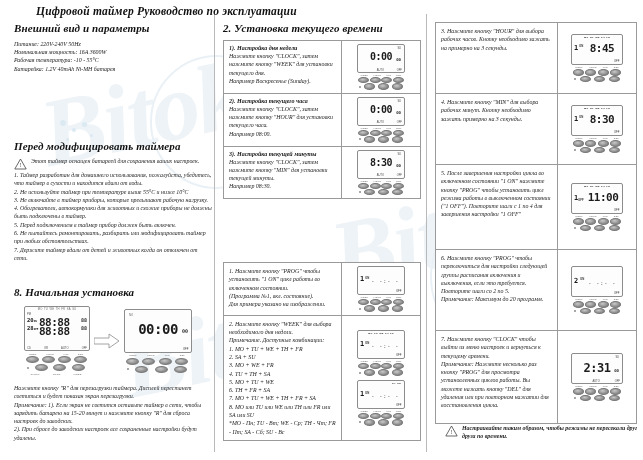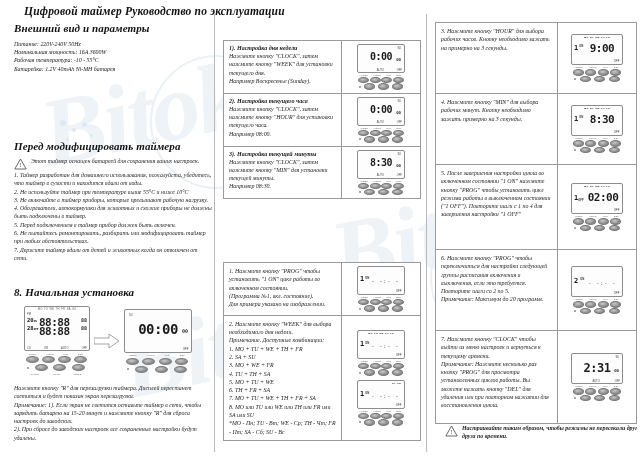--- a/index.html
+++ b/index.html
@@ -34,21 +34,21 @@
 
   
   .col{position:absolute;top:0;bottom:16px;text-decoration:underline;}
   .col1{left:0;width:215px;}
   .col2{left:215px;width:212px;}
   .col3{left:427px;width:216px;}
   .vrule{position:absolute;top:14px;bottom:8px;width:1px;background:#b9b9b9;}
 
   
   .doc-title{
-    position:absolute;left:24px;top:5px;
+    position:absolute;left:36px;top:5px;
     font-family:"Liberation Serif", serif;
     font-style:italic;font-weight:700;font-size:11.5px;
     letter-spacing:.2px;color:#111;
   }
   h2.sec{
     font-family:"Liberation Serif", serif;
     font-style:italic;font-weight:700;font-size:11px;
     margin:0;color:#111;letter-spacing:.1px;
   }
   .spec{
@@ -305,20 +305,23 @@
 
     <div class="blk" style="left:14px;top:384px;width:200px;">
       <p class="body-i">Нажмите кнопку "R" для перезагрузки таймера. Дисплей перестанет светиться и будет показан экран перезагрузки.</p>
       <p class="body-i">Примечание: 1). Если экран не светится оставьте таймер в сети, чтобы зарядить батарею на 15-20 минут и нажмите кнопку "R" для сброса настроек до заводских.</p>
       <p class="body-i">2). При сбросе до заводских настроек все сохраненные настройки будут удалены.</p>
     </div>
   </div>
 
   <div class="col col2">
 
+    <div class="blk" style="left:8px;top:22px;width:200px;">
+      <h2 class="sec">2. Установка текущего времени</h2>
+    </div>
 
     <div class="blk" style="left:8px;top:40px;width:198px;">
       <table class="tbl">
         <tbody>
             <tr>
           <td>
             <p class="step-h">1). Настройка дня недели</p>
             <p class="body-i" style="white-space:pre-line;">Нажмите кнопку "CLOCK", затем нажмите кнопку "WEEK" для установки текущего дня.
 Например Воскресенье (Sunday).</p>
           </td>
@@ -560,21 +563,21 @@
             <div class="lcd" style="width:50px;height:29px;">
               <div class="days" style="font-size:2.5px;">
                 <span class="on">MO</span>
                 <span class="on">TU</span>
                 <span class="on">WE</span>
                 <span class="on">TH</span>
                 <span class="on">FR</span>
               </div>
               <div class="prognum" style="top:10px;">1</div>
               <div class="onoff-sm" style="left:7px;top:9px;">ON</div>
-              <div class="bigtime" style="top:8px;font-size:11px;left:10px;">9:00</div>
+              <div class="bigtime" style="top:8px;font-size:11px;left:10px;">8:45</div>
               <div class="offmark">OFF</div>
             </div>
             <div class="btnlabels" style="width:50px;margin:1px auto 0;">
               <span>WEEK</span>
               <span>HOUR</span>
               <span>MIN</span>
               <span>DEL</span>
             </div>
             <div class="btnrow" style="width:50px;margin:0 auto;">
               <div class="btn sm"></div>
@@ -638,21 +641,21 @@
             <div class="lcd" style="width:50px;height:29px;">
               <div class="days" style="font-size:2.5px;">
                 <span class="on">MO</span>
                 <span class="on">TU</span>
                 <span class="on">WE</span>
                 <span class="on">TH</span>
                 <span class="on">FR</span>
               </div>
               <div class="prognum" style="top:11px;">1</div>
               <div class="onoff-sm" style="left:6px;top:14px;">OFF</div>
-              <div class="bigtime" style="top:8px;font-size:11px;left:12px;">02:00</div>
+              <div class="bigtime" style="top:8px;font-size:11px;left:12px;">11:00</div>
               <div class="offmark">OFF</div>
             </div>
             <div class="btnlabels" style="width:50px;margin:1px auto 0;">
               <span>WEEK</span>
               <span>HOUR</span>
               <span>MIN</span>
               <span>DEL</span>
             </div>
             <div class="btnrow" style="width:50px;margin:0 auto;">
               <div class="btn sm"></div>

